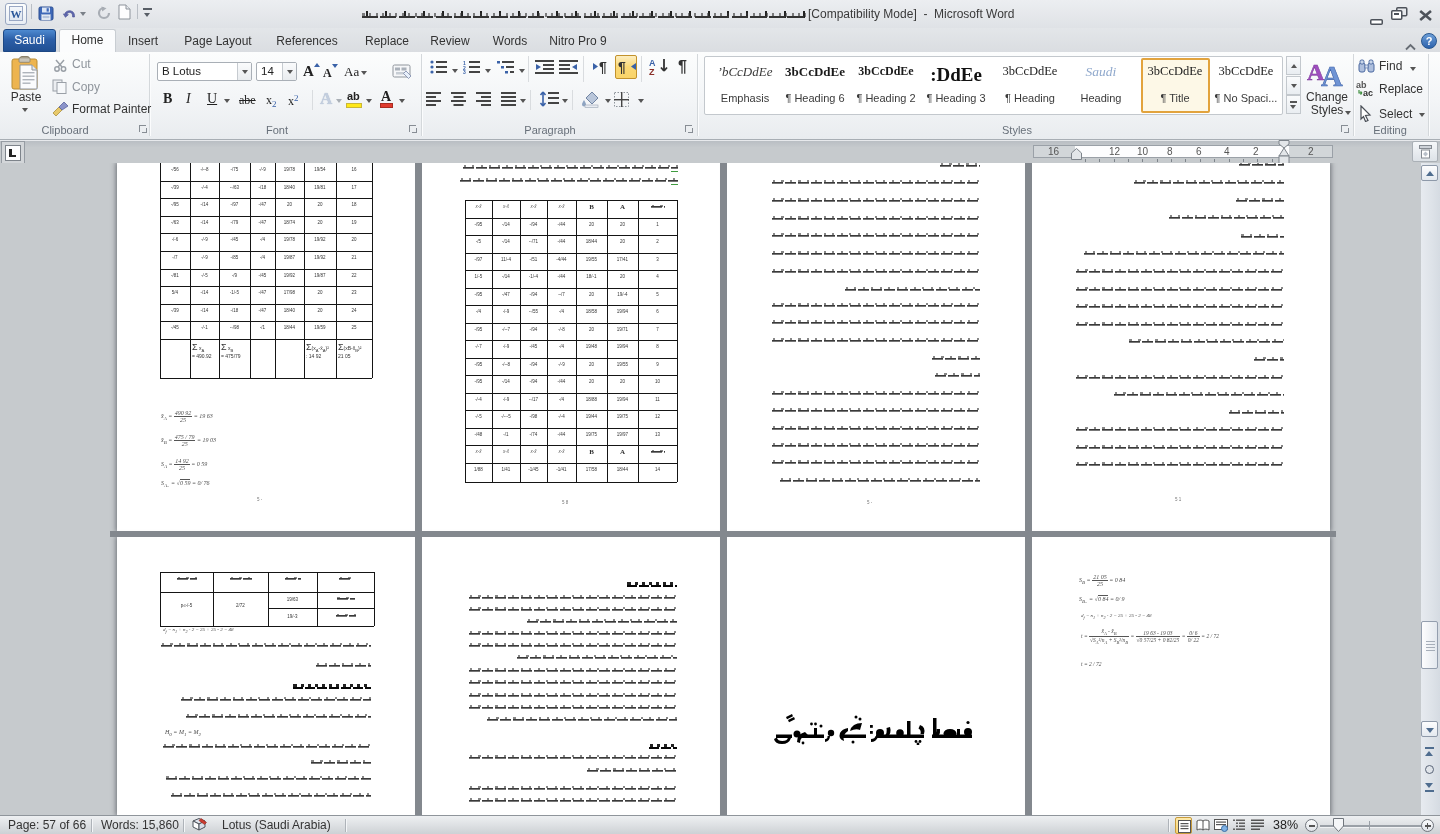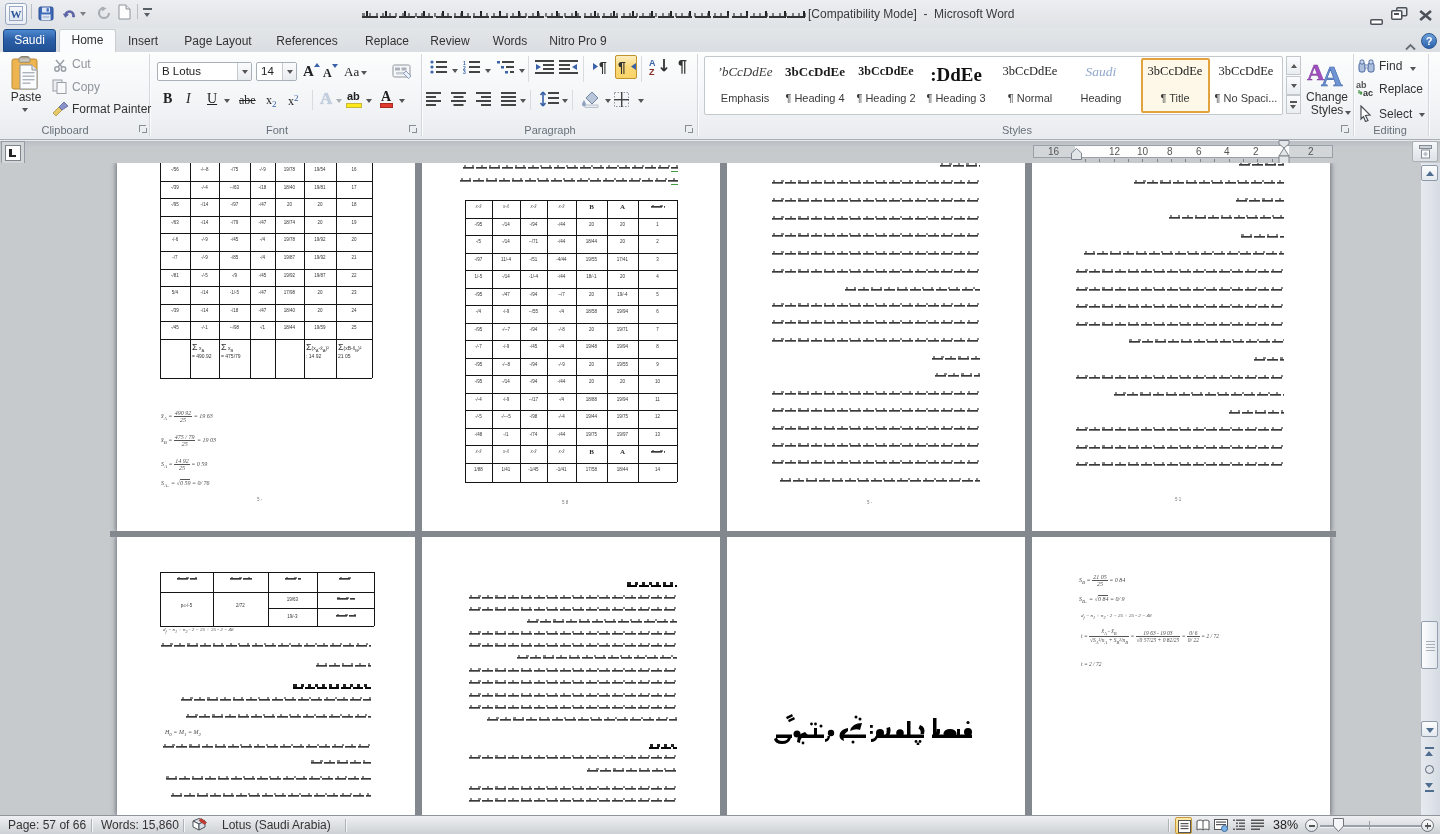--- a/index.html
+++ b/index.html
@@ -280,27 +280,27 @@
       <div class="abs" style="left: 614px; top: 40px; width: 15px; height: 15px;"><svg width="15" height="15">
           <rect x="0.5" y="0.5" width="14" height="14" fill="none" stroke="#8f959c" stroke-dasharray="1.5 1.5"></rect>
           <rect x="0" y="7" width="15" height="1.4" fill="#444"></rect>
           <rect x="7" y="0" width="1.4" height="15" fill="#444"></rect>
         </svg></div>
       <div class="abs" style="left: 638px; top: 47px; width: 0px; height: 0px; border-left: 3px solid transparent; border-right: 3px solid transparent; border-top: 4px solid rgb(85, 85, 85);"></div>
       <div class="abs" style="left: 704px; top: 4px; width: 579px; height: 59px; background: rgb(255, 255, 255); border: 1px solid rgb(195, 200, 205); border-radius: 2px;"></div>
       <div class="abs" style="left: 711px; top: 12px; width: 68px; height: 24px; text-align: center; font-family: &quot;Liberation Serif&quot;, serif; white-space: nowrap; overflow: hidden; font-style: italic; color: rgb(58, 58, 58); font-size: 13px;">’bCcDdEe</div>
       <div class="abs" style="left: 711px; top: 40px; width: 68px; height: 15px; text-align: center; font-size: 11px; color: rgb(58, 58, 58); white-space: nowrap;">Emphasis</div>
       <div class="abs" style="left: 781px; top: 12px; width: 68px; height: 24px; text-align: center; font-family: &quot;Liberation Serif&quot;, serif; white-space: nowrap; overflow: hidden; font-weight: bold; color: rgb(26, 26, 26); font-size: 13px;">3bCcDdEe</div>
-      <div class="abs" style="left: 781px; top: 40px; width: 68px; height: 15px; text-align: center; font-size: 11px; color: rgb(58, 58, 58); white-space: nowrap;">¶ Heading 4</div>
+      <div class="abs" style="left: 781px; top: 40px; width: 68px; height: 15px; text-align: center; font-size: 11px; color: rgb(58, 58, 58); white-space: nowrap;">¶ Heading 6</div>
       <div class="abs" style="left: 852px; top: 12px; width: 68px; height: 24px; text-align: center; font-family: &quot;Liberation Serif&quot;, serif; white-space: nowrap; overflow: hidden; font-weight: bold; color: rgb(26, 26, 26); font-size: 12px;">3bCcDdEe</div>
       <div class="abs" style="left: 852px; top: 40px; width: 68px; height: 15px; text-align: center; font-size: 11px; color: rgb(58, 58, 58); white-space: nowrap;">¶ Heading 2</div>
       <div class="abs" style="left: 922px; top: 12px; width: 68px; height: 24px; text-align: center; font-family: &quot;Liberation Serif&quot;, serif; white-space: nowrap; overflow: hidden; font-weight: bold; color: rgb(17, 17, 17); font-size: 19px;">:DdEe</div>
       <div class="abs" style="left: 922px; top: 40px; width: 68px; height: 15px; text-align: center; font-size: 11px; color: rgb(58, 58, 58); white-space: nowrap;">¶ Heading 3</div>
       <div class="abs" style="left: 996px; top: 12px; width: 68px; height: 24px; text-align: center; font-family: &quot;Liberation Serif&quot;, serif; white-space: nowrap; overflow: hidden; color: rgb(34, 34, 34); font-size: 12.5px;">3bCcDdEe</div>
-      <div class="abs" style="left: 996px; top: 40px; width: 68px; height: 15px; text-align: center; font-size: 11px; color: rgb(58, 58, 58); white-space: nowrap;">¶ Normal</div>
+      <div class="abs" style="left: 996px; top: 40px; width: 68px; height: 15px; text-align: center; font-size: 11px; color: rgb(58, 58, 58); white-space: nowrap;">¶ Heading</div>
       <div class="abs" style="left: 1067px; top: 12px; width: 68px; height: 24px; text-align: center; font-family: &quot;Liberation Serif&quot;, serif; white-space: nowrap; overflow: hidden; font-style: italic; color: rgb(143, 168, 204); font-size: 13.5px;">Saudi</div>
       <div class="abs" style="left: 1067px; top: 40px; width: 68px; height: 15px; text-align: center; font-size: 11px; color: rgb(58, 58, 58); white-space: nowrap;">Heading</div>
       <div class="abs" style="left: 1141px; top: 6px; width: 69px; height: 55px; border: 2px solid rgb(226, 163, 61); border-radius: 2px; background: rgb(253, 248, 231);"></div>
       <div class="abs" style="left: 1141px; top: 12px; width: 68px; height: 24px; text-align: center; font-family: &quot;Liberation Serif&quot;, serif; white-space: nowrap; overflow: hidden; color: rgb(26, 26, 26); font-size: 12.5px;">3bCcDdEe</div>
       <div class="abs" style="left: 1141px; top: 40px; width: 68px; height: 15px; text-align: center; font-size: 11px; color: rgb(58, 58, 58); white-space: nowrap;">¶ Title</div>
       <div class="abs" style="left: 1212px; top: 12px; width: 68px; height: 24px; text-align: center; font-family: &quot;Liberation Serif&quot;, serif; white-space: nowrap; overflow: hidden; color: rgb(34, 34, 34); font-size: 12.5px;">3bCcDdEe</div>
       <div class="abs" style="left: 1212px; top: 40px; width: 68px; height: 15px; text-align: center; font-size: 11px; color: rgb(58, 58, 58); white-space: nowrap;">¶ No Spaci...</div>
       <div class="abs" style="left: 1286px; top: 4px; width: 15px; height: 19px; background: linear-gradient(rgb(250, 251, 252), rgb(233, 237, 241)); border: 1px solid rgb(195, 200, 205);">
         <div class="abs" style="left: 4px; top: 7px; width: 0px; height: 0px; border-left: 3.5px solid transparent; border-right: 3.5px solid transparent; border-bottom: 4.5px solid rgb(85, 85, 85);"></div>
       </div>

